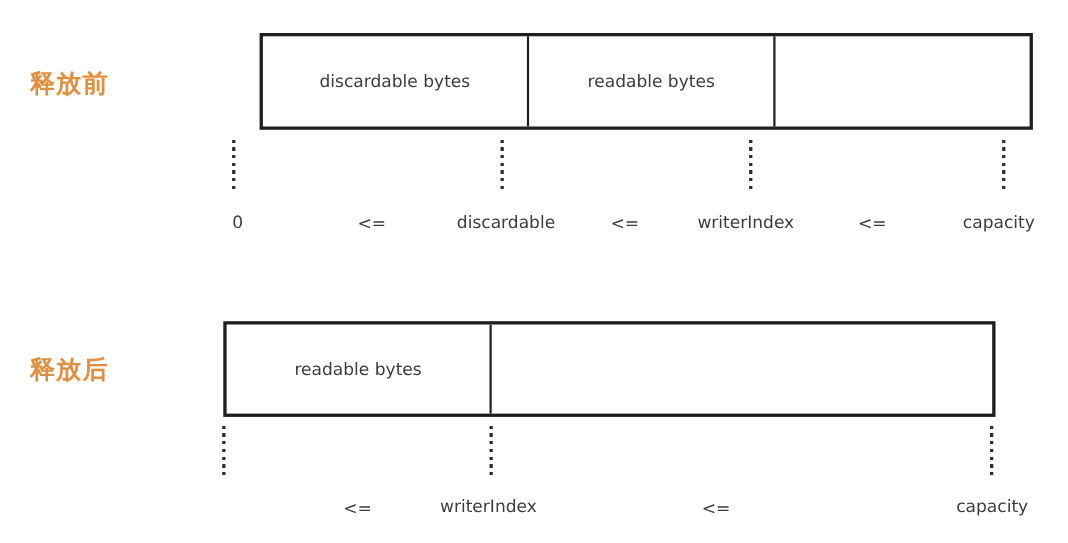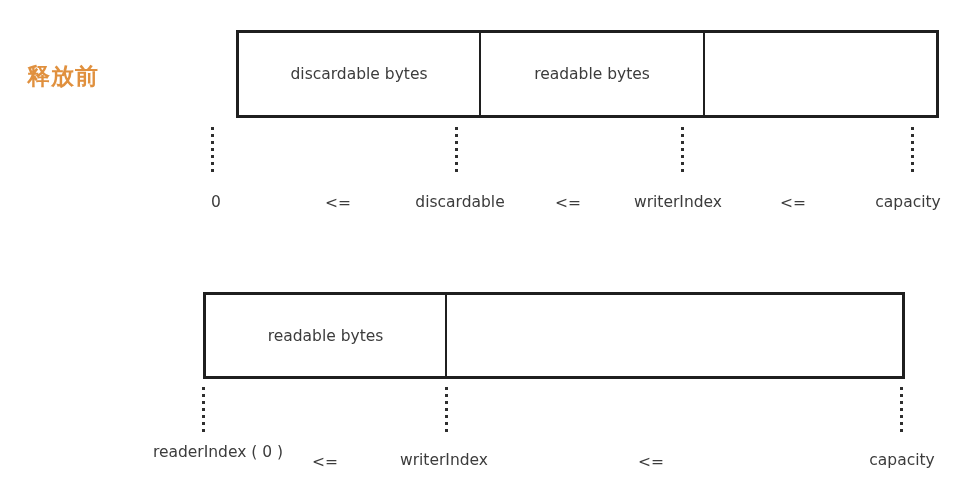--- a/index.html
+++ b/index.html
@@ -82,28 +82,28 @@
   <div class="dotline" style="left:911px; top:127px; height:45px;"></div>
 
   <div class="idx-label" style="left:216px; top:193px;">0</div>
   <div class="idx-label" style="left:338px; top:194px;">&lt;=</div>
   <div class="idx-label" style="left:460px; top:193px;">discardable</div>
   <div class="idx-label" style="left:568px; top:194px;">&lt;=</div>
   <div class="idx-label" style="left:678px; top:193px;">writerIndex</div>
   <div class="idx-label" style="left:793px; top:194px;">&lt;=</div>
   <div class="idx-label" style="left:908px; top:193px;">capacity</div>
 
+  <div class="row-label" style="left:27px; top:321px;">释放后</div>
 
   <div class="buf-box" style="left:203px; top:292px; width:702px; height:87px;">
     <div class="cell" style="width:241px;">readable bytes</div>
   </div>
 
   <div class="dotline" style="left:202px; top:387px; height:46px;"></div>
   <div class="dotline" style="left:445px; top:387px; height:46px;"></div>
   <div class="dotline" style="left:900px; top:387px; height:46px;"></div>
 
-  <div class="idx-label" style="left:218px; top:443px;">readerIndex ( 0 )</div>
   <div class="idx-label" style="left:325px; top:453px;">&lt;=</div>
   <div class="idx-label" style="left:444px; top:451px;">writerIndex</div>
   <div class="idx-label" style="left:651px; top:453px;">&lt;=</div>
   <div class="idx-label" style="left:902px; top:451px;">capacity</div>
 
 </div>
 
 </body></html>

